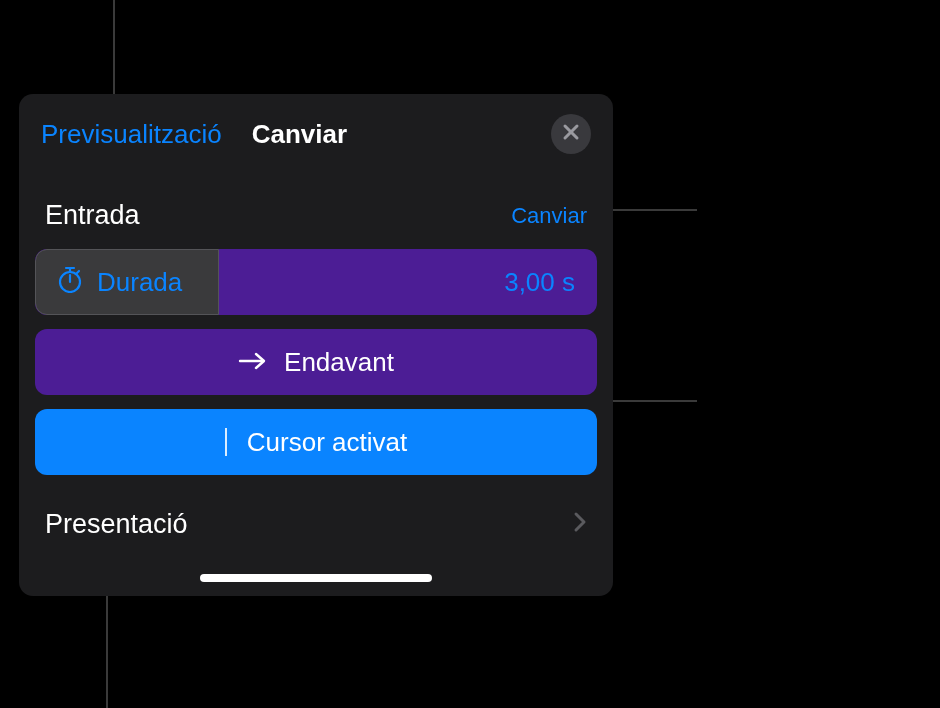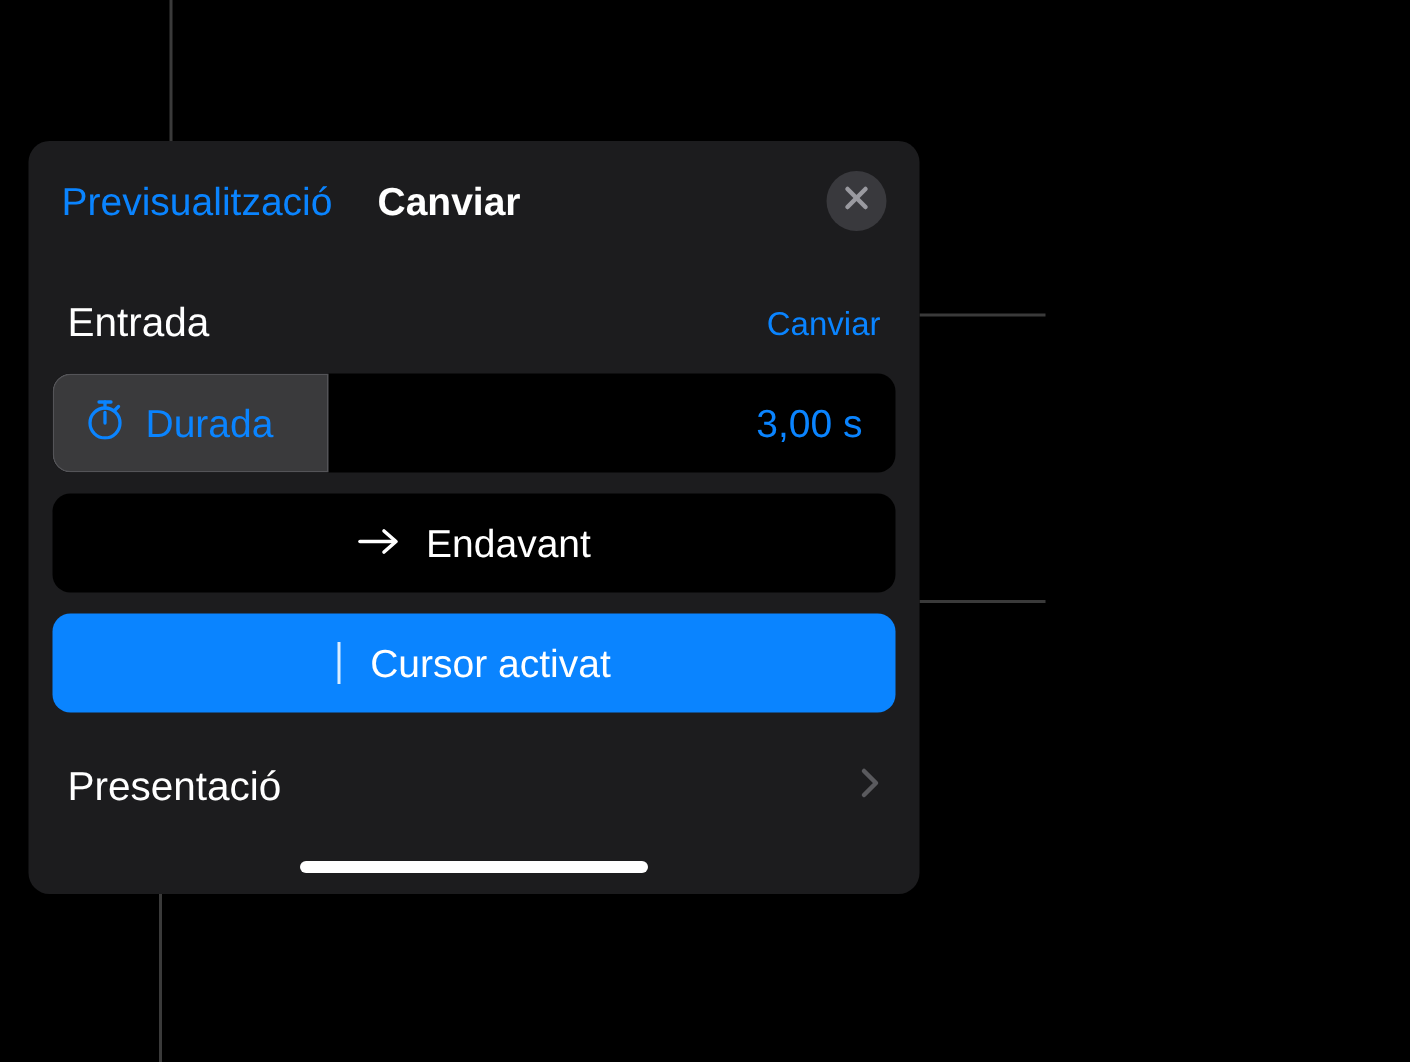--- a/index.html
+++ b/index.html
@@ -73,21 +73,21 @@
   }
   .section-action {
     color: #0a84ff;
     font-size: 22px;
     font-weight: 400;
   }
   .row-group {
     padding: 0 16px;
   }
   .cell {
-    background: #000000;
+    background: #4c1d95;
     border-radius: 12px;
     height: 66px;
     display: flex;
     align-items: center;
     padding: 0 22px;
     box-sizing: border-box;
     margin-bottom: 14px;
     font-size: 26px;
   }
   .duration-cell {

